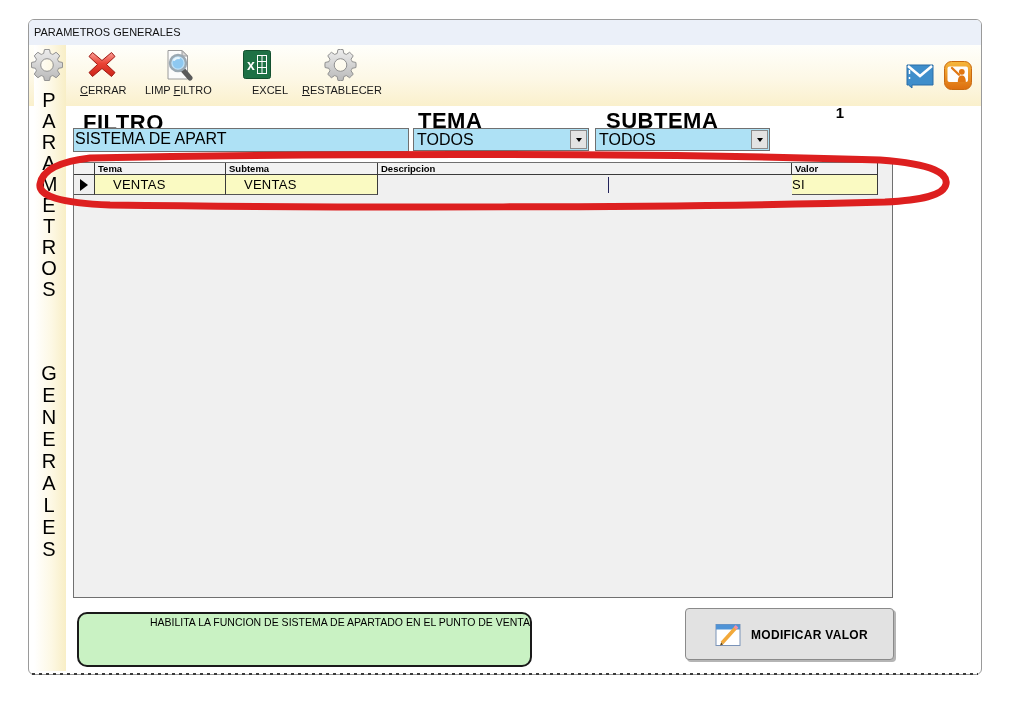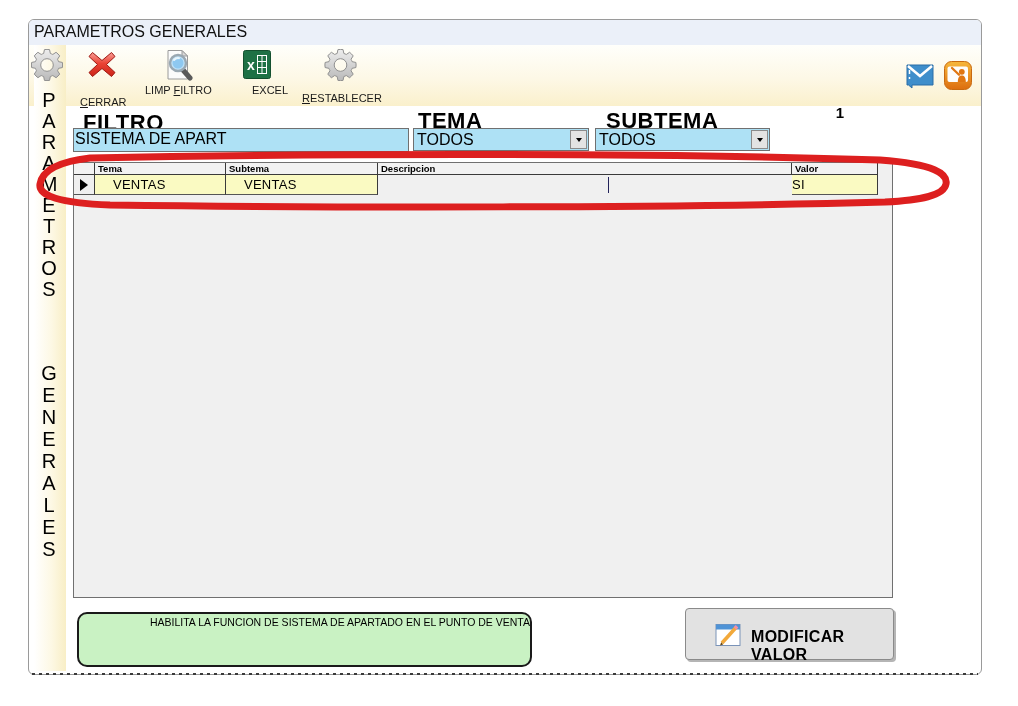--- a/index.html
+++ b/index.html
@@ -5,21 +5,21 @@
 * { margin:0; padding:0; box-sizing:border-box; }
 html,body { width:1018px; height:706px; background:#ffffff; font-family:"Liberation Sans",sans-serif; overflow:hidden; }
 #page { position:relative; width:1018px; height:706px; }
 #win {
   position:absolute; left:28px; top:19px; width:954px; height:656px;
   background:#ffffff; border:1px solid #9a9a9a; border-radius:6px;
 }
 #titlebar {
   position:absolute; left:0; top:0; width:100%; height:25px;
   background:#ebf0f9; border-radius:5px 5px 0 0;
-  font-size:16px; color:#111; line-height:24px; padding-left:5px;
+  font-size:11px; color:#111; line-height:24px; padding-left:5px;
 }
 #toolbar {
   position:absolute; left:0; top:25px; width:100%; height:61px;
   background:linear-gradient(to bottom, #fffffb 0%, #fdf8e6 55%, #faf0cc 100%);
 }
 #strip {
   position:absolute; left:5px; top:25px; width:32px; height:626px;
   background:linear-gradient(to right, #ffffff 0%, #fdf8e4 55%, #f8eec6 100%);
 }
 .vletter { position:absolute; width:32px; text-align:center; font-size:20px; color:#000; }
@@ -63,21 +63,21 @@
 #greenbox {
   position:absolute; left:77px; top:612px; width:455px; height:55px;
   background:#c9f2c3; border:2px solid #1a1a1a; border-radius:10px;
   font-size:10.5px; color:#000; padding:2px 0 0 27px;text-align:right;
 }
 #modbtn {
   position:absolute; left:685px; top:608px; width:209px; height:52px;
   background:#e2e2e2; border:1px solid #8a8a8a; border-radius:4px;
   box-shadow:2px 2px 0 #b5b5b5;
 }
-#modbtn span { position:absolute; left:65px; top:19px; font-weight:bold; font-size:16px; letter-spacing:0.3px; }
+#modbtn span { position:absolute; left:65px; top:19px; font-weight:bold; font-size:12px; letter-spacing:0.3px; }
 #dash { position:absolute; left:3px; bottom:-1px; width:946px; height:2px;
   background:repeating-linear-gradient(90deg,#3a3a3a 0 3.5px, rgba(0,0,0,0) 3.5px 7px); }
 svg { position:absolute; }
 </style>
 </head>
 <body>
 <div id="page">
 <div id="win">
   <div id="titlebar">PARAMETROS GENERALES</div>
   <div id="toolbar"></div>
@@ -141,24 +141,24 @@
   <line x1="14.5" y1="11.5" x2="23.5" y2="11.5" stroke="#ffffff"></line>
   <line x1="14.5" y1="17.5" x2="23.5" y2="17.5" stroke="#ffffff"></line>
   <line x1="19" y1="5.5" x2="19" y2="23.5" stroke="#ffffff"></line>
   <text x="4" y="20" font-family="Liberation Sans" font-size="14" font-weight="bold" fill="#ffffff">x</text>
 </svg>
 
 <svg style="left:324px; top:49px;" width="33" height="32" viewBox="0 0 32 32">
   <use href="#gearp"></use>
 </svg>
 
-<div class="tlabel" style="left:80px; top:96px;"><span class="u">C</span>ERRAR</div>
+<div class="tlabel" style="left:80px; top:84px;"><span class="u">C</span>ERRAR</div>
 <div class="tlabel" style="left:145px; top:84px;">LIMP <span class="u">F</span>ILTRO</div>
 <div class="tlabel" style="left:252px; top:84px;">EXCEL</div>
-<div class="tlabel" style="left:302px; top:92px;"><span class="u">R</span>ESTABLECER</div>
+<div class="tlabel" style="left:302px; top:84px;"><span class="u">R</span>ESTABLECER</div>
 
 <svg style="left:905px; top:62px;" width="30" height="28" viewBox="0 0 30 28">
   <path d="M2 3 L28 3 L28 23 L7 23 L7 26 L3.5 23 L2 23 Z" fill="#3f8ecb" stroke="#2a6da6"></path>
   <path d="M3 4 L15 14 L27 4" fill="none" stroke="#ffffff" stroke-width="2.5"></path>
   <line x1="4.5" y1="8" x2="4.5" y2="12" stroke="#ffffff" stroke-width="1.5"></line>
   <line x1="4.5" y1="15" x2="4.5" y2="17" stroke="#ffffff" stroke-width="1.5"></line>
 </svg>
 <svg style="left:944px; top:61px;" width="28" height="29" viewBox="0 0 28 29">
   <defs>
         <linearGradient id="og" x1="0" y1="0" x2="0" y2="1">

